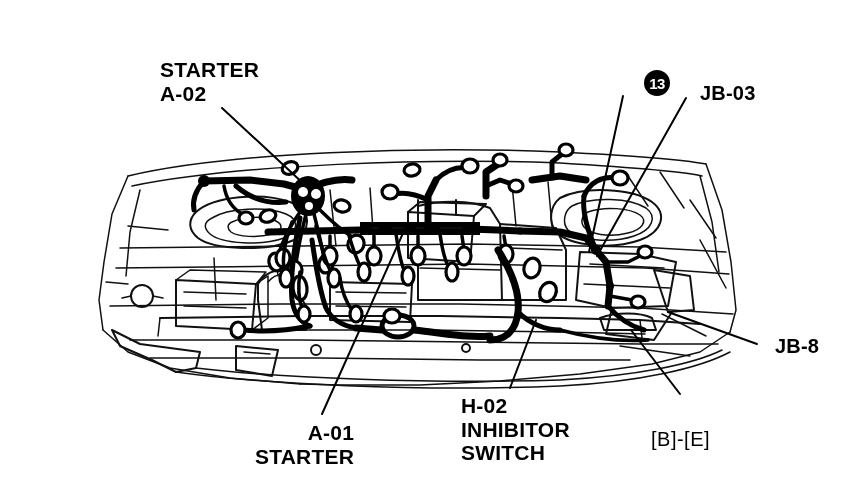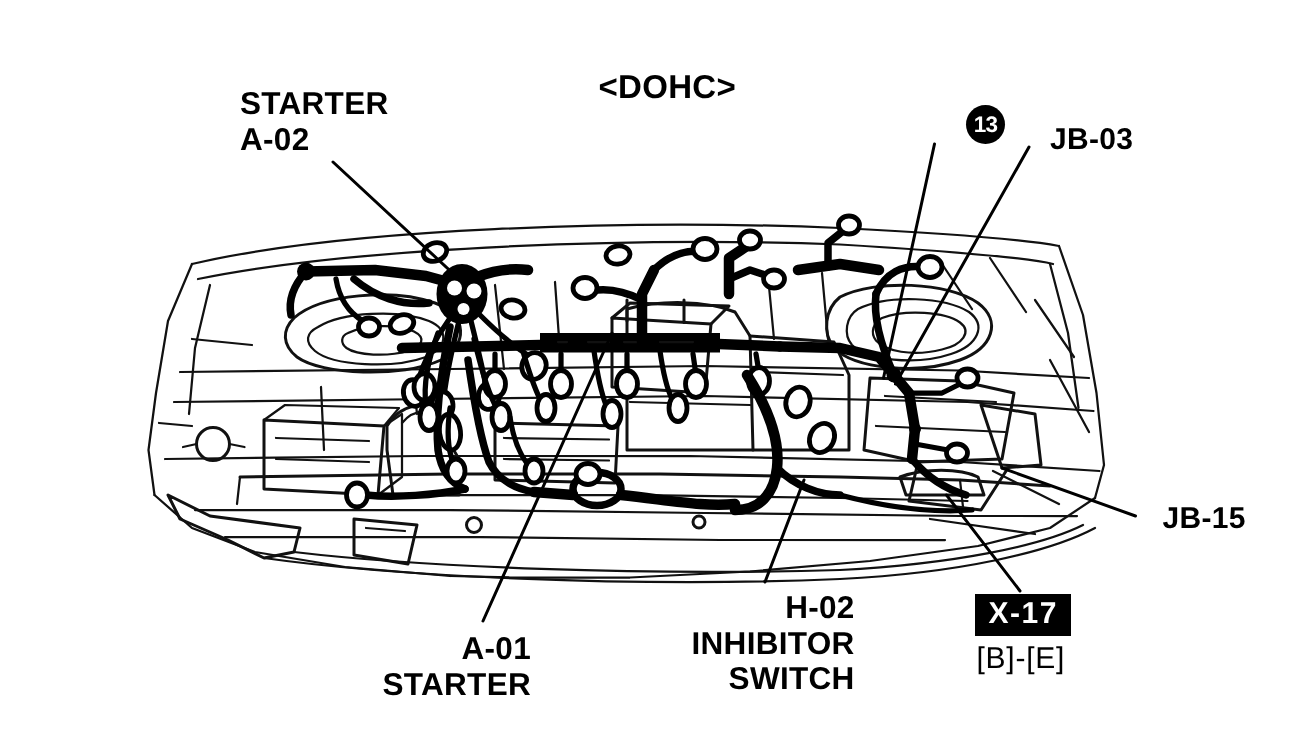--- a/index.html
+++ b/index.html
@@ -238,32 +238,30 @@
       <line class="lead" x1="757" y1="344" x2="668" y2="312"></line>
       <line class="lead" x1="322" y1="414" x2="408" y2="222"></line>
       <line class="lead" x1="510" y1="388" x2="536" y2="320"></line>
       <line class="lead" x1="680" y1="394" x2="631" y2="330"></line>
     </g>
   </svg>
 
   <div class="lbl l t-big" style="left:160px;top:58px;">STARTER
 A-02</div>
 
-  <div class="lbl l t-title" style="left:399px;top:46px;">&lt;DOHC&gt;</div>
 
   <div class="lbl l t-mid" style="left:688px;top:82px;">JB-03</div>
 
-  <div class="lbl l t-mid" style="left:763px;top:335px;">JB-15</div>
+  <div class="lbl l t-mid" style="left:763px;top:335px;">JB-8</div>
 
   <div class="lbl l t-big" style="left:255px;top:421px;text-align:right;">A-01
 STARTER</div>
 
-  <div class="lbl l t-big" style="left:461px;top:394px;text-align:right;">H-02
+  <div class="lbl l t-big" style="left:461px;top:394px;">H-02
 INHIBITOR
 SWITCH</div>
 
   <div id="badge13" style="left: 597px; top: 70px; margin-left: 47px;">13</div>
 
-  <div id="x17box" style="left: 650px; top: 396px; background: rgb(0, 0, 0); color: rgb(255, 255, 255);">X-17</div>
 
   <div id="bexbe" style="left: 651px; top: 428px;">[B]-[E]</div>
 
 </div>
 
 </body></html>

